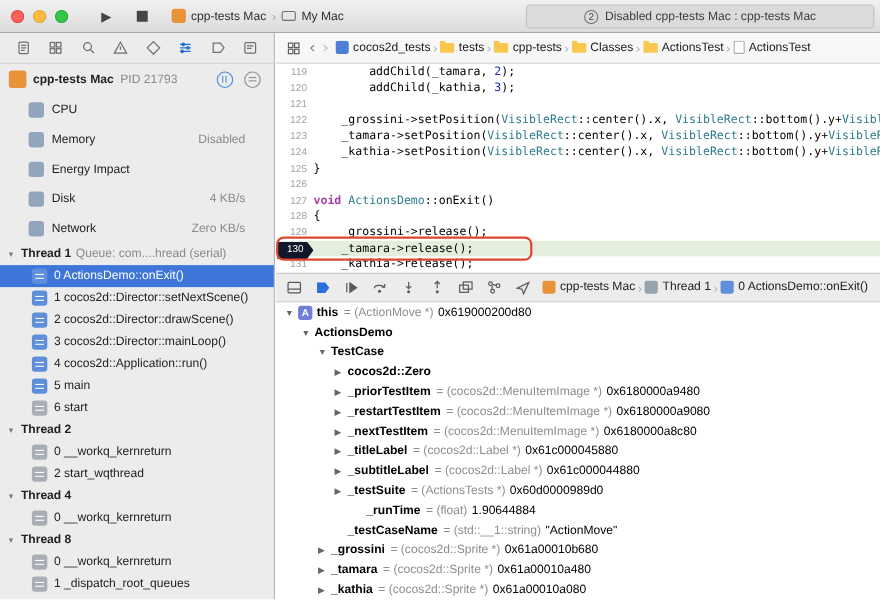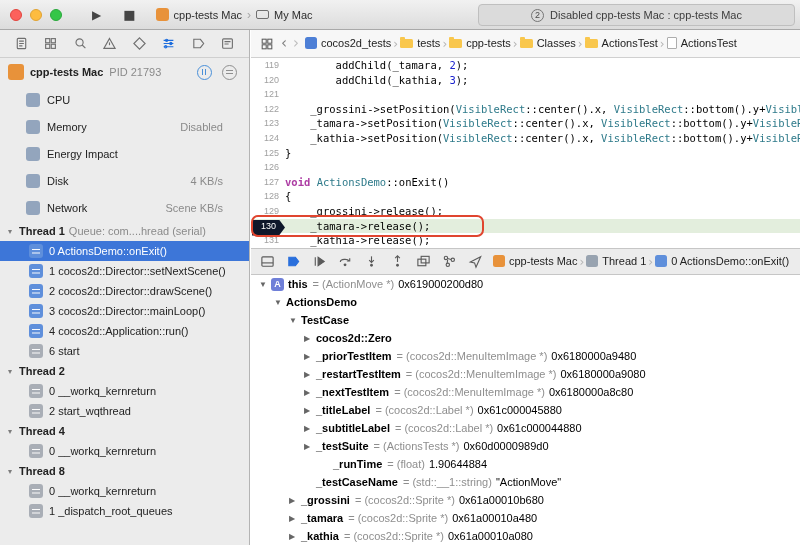--- a/index.html
+++ b/index.html
@@ -202,21 +202,21 @@
         <span class="gauge-value"></span>
       </div>
       <div class="gauge-row">
         <span class="gauge-ic"></span>
         <span class="gauge-label">Disk</span>
         <span class="gauge-value">4 KB/s</span>
       </div>
       <div class="gauge-row">
         <span class="gauge-ic"></span>
         <span class="gauge-label">Network</span>
-        <span class="gauge-value">Scene KB/s</span>
+        <span class="gauge-value">Zero KB/s</span>
       </div>
     </div>
   <div id="threads">
       <div class="thread-row">
         <span class="disc">▾</span>
         <span class="thread-name">Thread 1</span>
         <span class="thread-detail">Queue: com....hread (serial)</span>
       </div>
       <div class="frame-row selected">
         <span class="frame-ic blue"></span>
@@ -230,20 +230,24 @@
         <span class="frame-ic blue"></span>
         <span class="frame-label">2 cocos2d::Director::drawScene()</span>
       </div>
       <div class="frame-row">
         <span class="frame-ic blue"></span>
         <span class="frame-label">3 cocos2d::Director::mainLoop()</span>
       </div>
       <div class="frame-row">
         <span class="frame-ic blue"></span>
         <span class="frame-label">4 cocos2d::Application::run()</span>
+      </div>
+      <div class="frame-row">
+        <span class="frame-ic blue"></span>
+        <span class="frame-label">5 main</span>
       </div>
       <div class="frame-row">
         <span class="frame-ic gray"></span>
         <span class="frame-label">6 start</span>
       </div>
       <div class="thread-row">
         <span class="disc">▾</span>
         <span class="thread-name">Thread 2</span>
       </div>
       <div class="frame-row">

